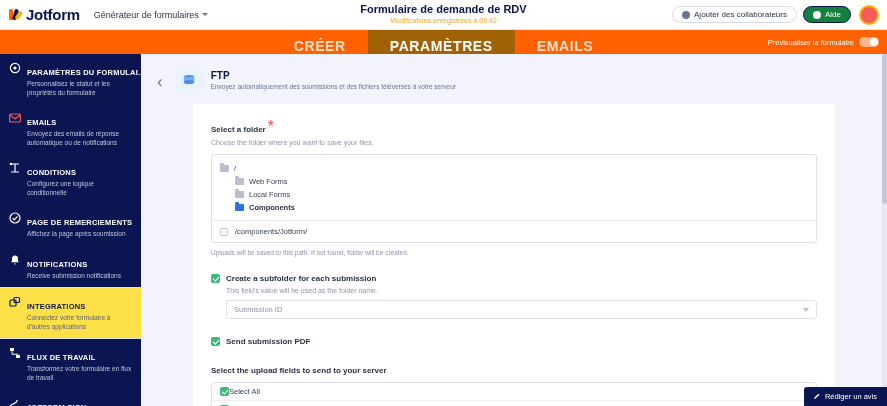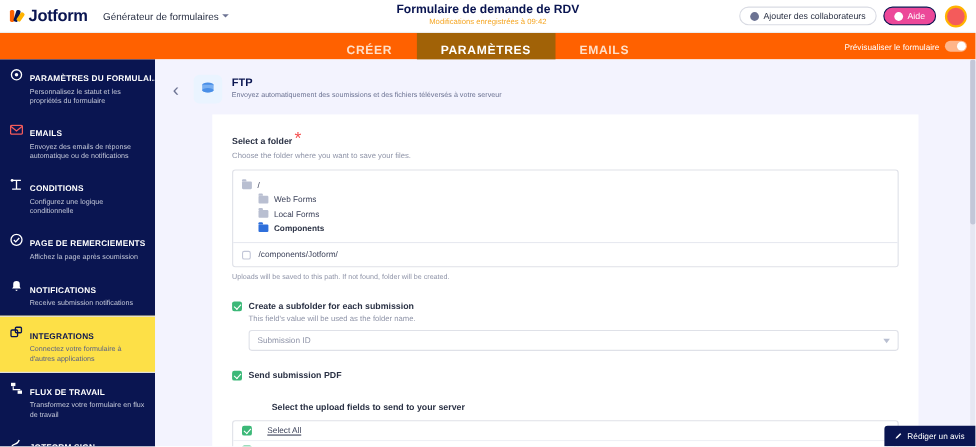--- a/index.html
+++ b/index.html
@@ -72,21 +72,21 @@
     display: flex; align-items: center; gap: 4px;
     border: 1px solid #d9dbe3;
     border-radius: 11px;
     font-size: 8px;
     color: #2b3245;
     padding: 3px 9px;
     background: #fff;
     white-space: nowrap;
   }
   .btn-pill.help {
-    background: #ec4899;
+    background: #15803d;
     color: #fff;
     border-color: #0a1551;
   }
   .ico-person, .ico-q {
     width: 8px; height: 8px;
     display: inline-block;
     border-radius: 50%;
     background: #6c7393;
     position: relative;
   }
@@ -102,21 +102,21 @@
   
   .navbar {
     height: 24px;
     background: #ff6100;
     display: flex;
     align-items: stretch;
     position: relative;
   }
   .nav-tabs { display: flex; margin: 0 auto; }
   .nav-tab {
-    font-size: 11px;
+    font-size: 14px;
     font-weight: bold;
     color: #ffdfc8;
     letter-spacing: 0.6px;
     padding: 16px 22px;
     display: flex; align-items: center;
   }
   .nav-tab.active {
     background: #a16207;
     color: #fff;
     text-align: center;
@@ -347,36 +347,34 @@
     width: 0; height: 0;
     border-left: 3px solid transparent;
     border-right: 3px solid transparent;
     border-top: 4px solid #b9bfd1;
   }
   .sec-title {
     font-size: 8px;
     font-weight: bold;
     color: #2b3245;
     margin-top: 20px;
-    margin-left: 36px;
   }
   .list-box {
     border: 1px solid #dfe1e8;
     border-radius: 3px;
     margin-top: 7px;
     background: #fff;
     position: relative;
   }
   .list-row {
-    display: flex; align-items: flex-start; gap: 14px;
+    display: flex; align-items: flex-start; gap: 0;
     padding: 4px 8px;
     font-size: 7.5px;
     color: #3b4159;
     border-bottom: 1px solid #eef0f5;
-    text-decoration: underline;
   }
   .list-row:last-child { border-bottom: none; }
   .scroll-stub {
     position: absolute;
     right: 2px; bottom: 2px;
     width: 8px; height: 13px;
     border: 1px solid #dfe1e8;
     border-radius: 2px;
     background: #fff;
     display: flex; flex-direction: column;

